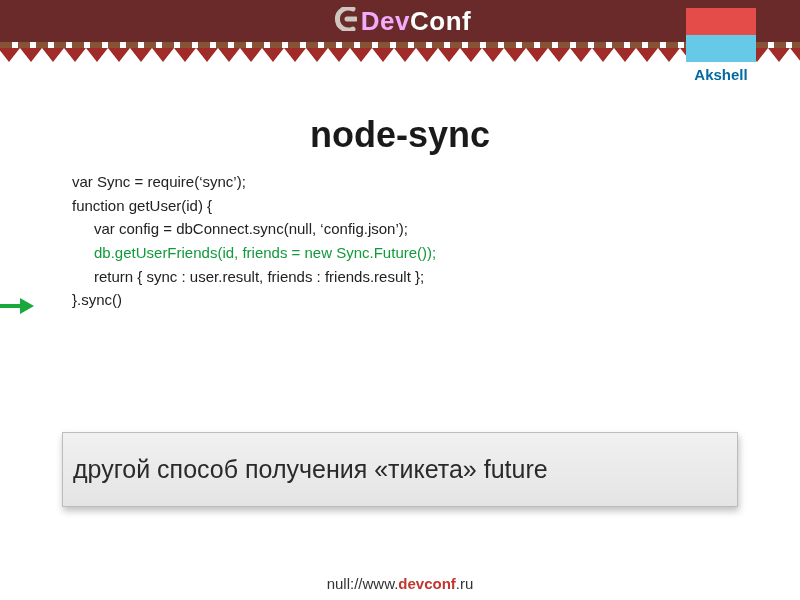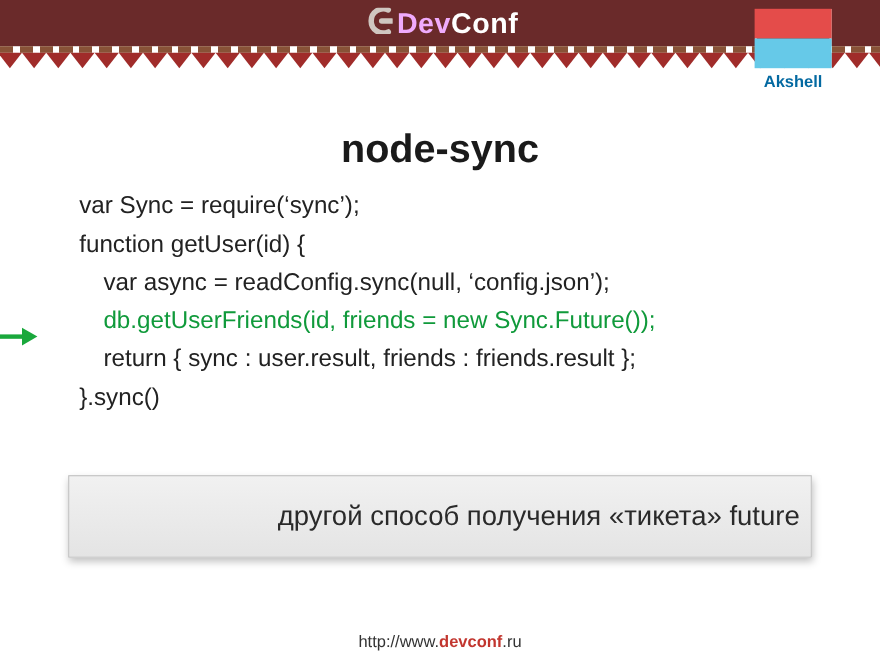--- a/index.html
+++ b/index.html
@@ -92,21 +92,21 @@
     text-align: center;
     font-size: 36px;
     font-weight: 700;
     margin: 72px 0 14px 0;
     color: #1a1a1a;
   }
   
   .code {
     margin: 0 0 0 72px;
     font-family: "Trebuchet MS", "Segoe UI", sans-serif;
-    font-size: 22px;
+    font-size: 15px;
     line-height: 1.58;
     color: #222;
   }
   .code .indent { padding-left: 22px; display: block; }
   .code .hl { color: #109a3b; }
   
   .pointer {
     position: absolute;
     left: 0;
     top: 298px;
@@ -128,21 +128,21 @@
   .callout {
     position: absolute;
     left: 62px;
     top: 432px;
     width: 676px;
     box-sizing: border-box;
     background: linear-gradient(#f1f1f1, #e4e4e4);
     border: 1px solid #bcbcbc;
     box-shadow: 1px 4px 7px rgba(0,0,0,0.25);
     padding: 22px 10px;
-    text-align: right;
+    text-align: left;
     font-size: 25px;
     color: #2a2a2a;
   }
   
   .footer {
     position: absolute;
     bottom: 8px;
     left: 0; right: 0;
     text-align: center;
     font-size: 15px;
@@ -218,23 +218,23 @@
 <h1 class="title">node-sync</h1>
 
 <div class="pointer">
   <div class="pointer-line"></div>
   <div class="pointer-head"></div>
 </div>
 
 <div class="code">
   <div>var Sync = require(‘sync’);</div>
   <div>function getUser(id) {</div>
-  <span class="indent">var async = readConfig.sync(null, ‘config.json’);</span>
+  <span class="indent">var config = dbConnect.sync(null, ‘config.json’);</span>
   <span class="indent hl">db.getUserFriends(id, friends = new Sync.Future());</span>
   <span class="indent">return { sync : user.result, friends : friends.result };</span>
   <div>}.sync()</div>
 </div>
 
 <div class="callout">другой способ получения «тикета» future</div>
 
 <div class="footer">
-  <span class="u">http://www.</span><span class="d">devconf</span><span class="u">.ru</span>
+  <span class="u">null://www.</span><span class="d">devconf</span><span class="u">.ru</span>
 </div>
 
 </body></html>

